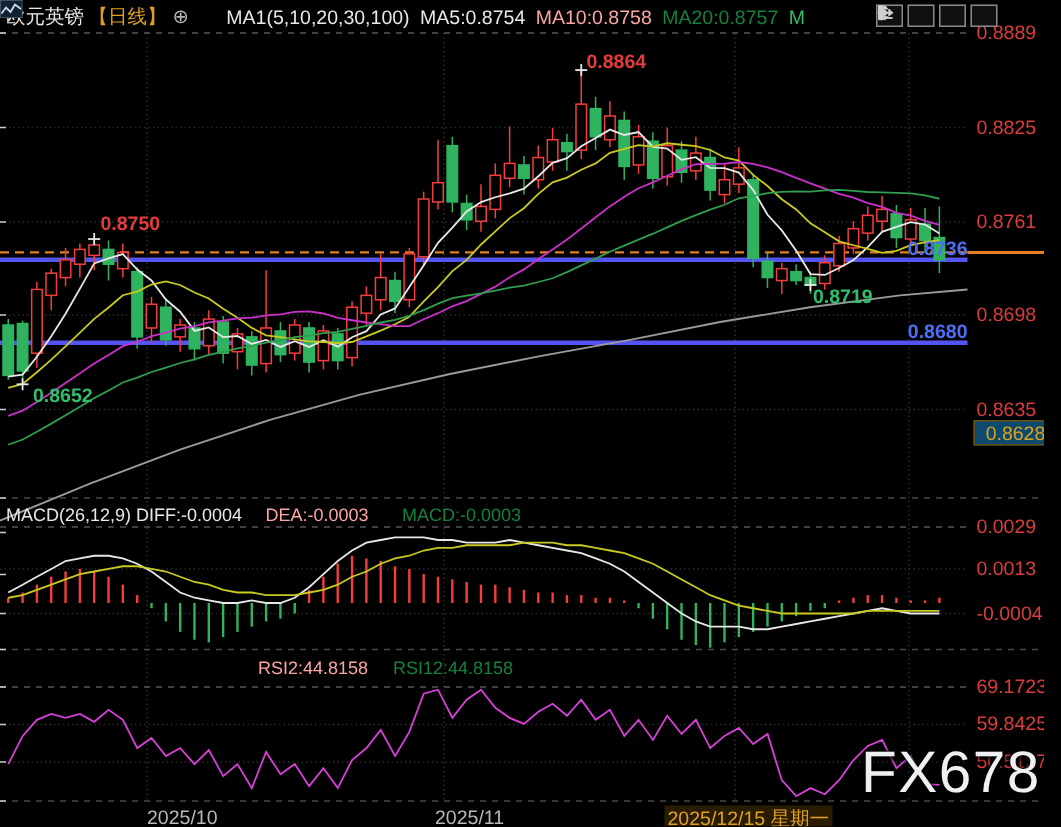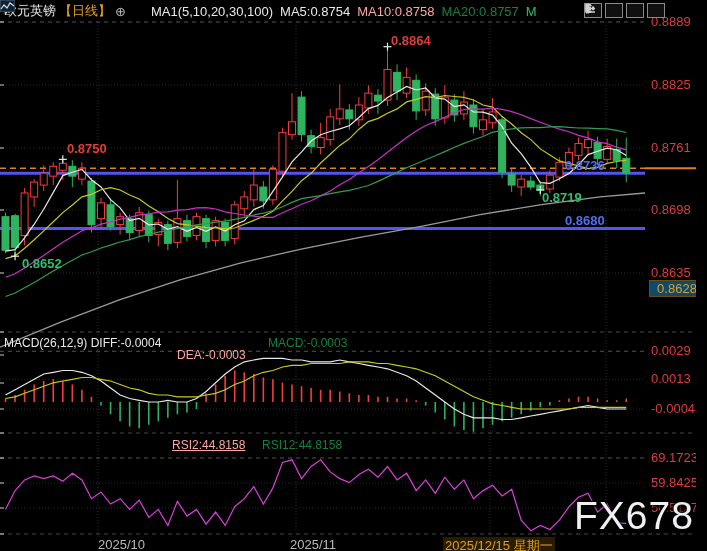--- a/index.html
+++ b/index.html
@@ -7,21 +7,21 @@
           font-family:"Liberation Sans","DejaVu Sans",sans-serif;}
   svg{position:absolute;left:0;top:0;}
   .topbar{position:absolute;left:0;top:0;width:707px;height:22px;display:flex;align-items:center;
           gap:7px;padding-left:4px;font-size:13px;white-space:nowrap;z-index:5;}
   .wht{color:#e8e8e8}.org{color:#e0a020}.yel{color:#fca5a5}.mag{color:#15803d}
   .grn{color:#2fbf6b}.red{color:#e23c3c}.blu{color:#4d6ef5}.gry{color:#b8b8b8}
   .toolbar{position:absolute;left:584px;top:3px;display:flex;gap:3px;z-index:6;}
   .tbtn{width:16px;height:13px;border:1px solid #8a8a8a;color:#cfcfcf;font-size:9px;line-height:12px;
         text-align:center;background:#101010;}
   .ann{position:absolute;font-size:13px;font-weight:bold;z-index:4;letter-spacing:0px;}
-  .lvl{position:absolute;font-size:13px;font-weight:bold;z-index:4;width:80px;}
+  .lvl{position:absolute;font-size:13px;font-weight:bold;z-index:4;width:80px;text-align:right;}
   .paneLabel{position:absolute;font-size:12px;z-index:4;white-space:nowrap;}
   .dates{position:absolute;top:537px;left:0;width:707px;font-size:13px;z-index:4;}
   .dates span{position:absolute;top:0;}
   .curDate{background:#2a1c00;padding:0 2px;}
   .badge{position:absolute;left:649px;top:280px;width:54px;font-size:13px;text-align:center;
          border:1px solid #6a5010;background:#0c4a6e;z-index:4;}
   .watermark{position:absolute;left:574px;top:494px;font-size:39px;color:#eef0f2;z-index:7;
              letter-spacing:1px;text-shadow:2px 2px 3px #000,-1px -1px 2px #000;font-weight:400;}
   .miniIcon{display:inline-block;width:15px;height:12px;}
 </style>
@@ -338,24 +338,24 @@
   <span class="ann red" style="left:67px;top:141px;">0.8750</span>
   <span class="ann red" style="left:391px;top:33px;">0.8864</span>
   <span class="ann grn" style="left:22px;top:256px;">0.8652</span>
   <span class="ann grn" style="left:542px;top:190px;">0.8719</span>
   <span class="lvl blu" style="left:565px;top:158px;">0.8736</span>
   <span class="lvl blu" style="left:565px;top:213px;">0.8680</span>
 
   <span class="badge org">0.8628</span>
 
   <span class="paneLabel wht" style="left:4px;top:336px;">MACD(26,12,9) DIFF:-0.0004</span>
-  <span class="paneLabel yel" style="left:177px;top:348px;">DEA:-0.0003</span>
+  <span class="paneLabel yel" style="left:177px;top:336px;">DEA:-0.0003</span>
   <span class="paneLabel mag" style="left:268px;top:336px;">MACD:-0.0003</span>
 
-  <span class="paneLabel yel" style="left:172px;top:438px;text-decoration:underline;">RSI2:44.8158</span>
+  <span class="paneLabel yel" style="left:172px;top:438px;">RSI2:44.8158</span>
   <span class="paneLabel mag" style="left:262px;top:438px;">RSI12:44.8158</span>
 
   <div class="dates gry">
     <span style="left:98px;">2025/10</span>
     <span style="left:290px;">2025/11</span>
     <span class="curDate org" style="left:443px;">2025/12/15 星期一</span>
   </div>
 
   <span class="watermark">FX678</span>
 </div>

